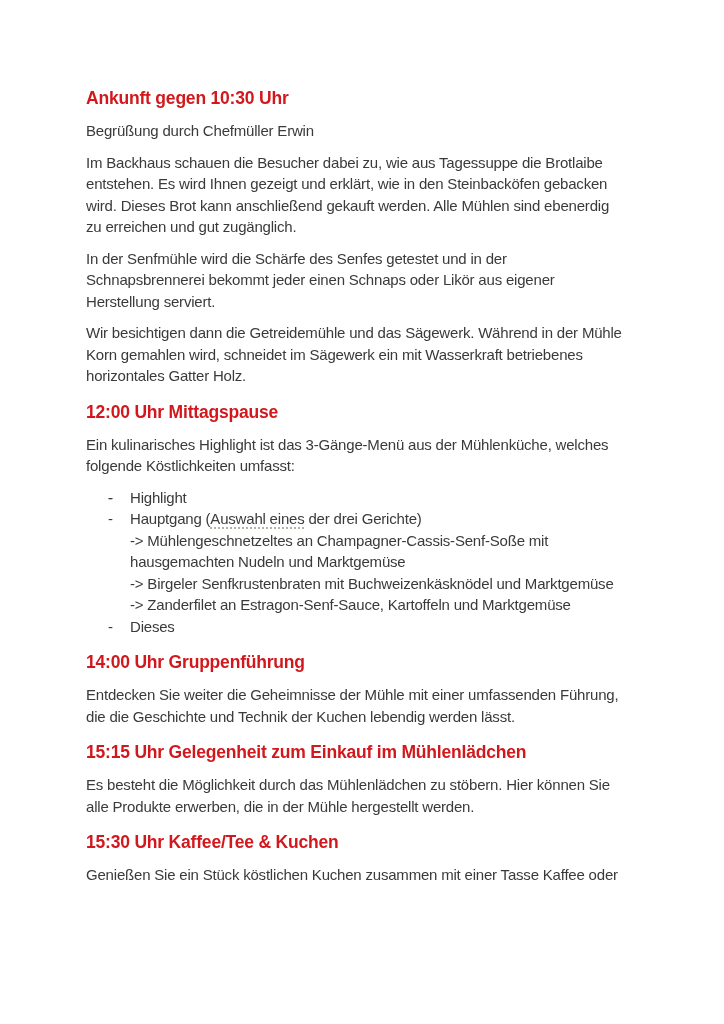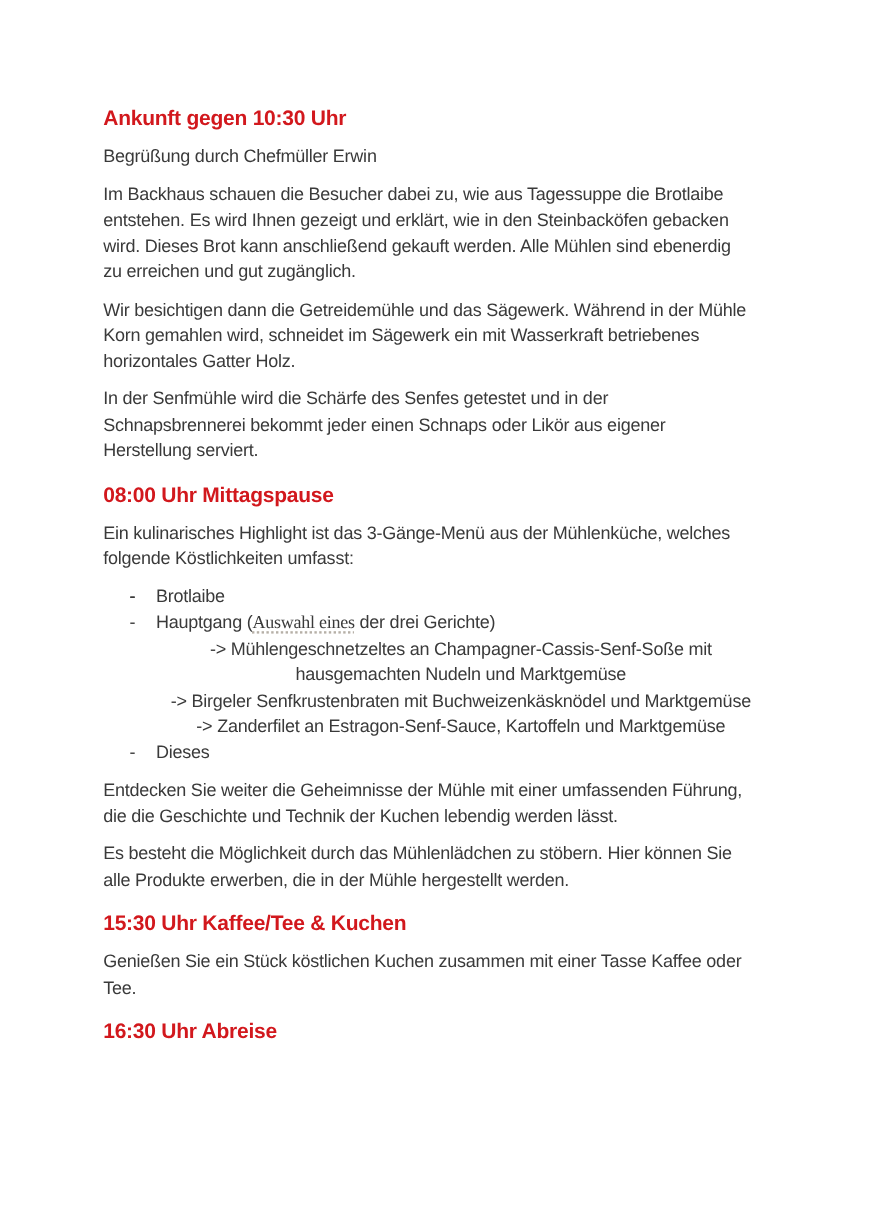--- a/index.html
+++ b/index.html
@@ -48,80 +48,80 @@
     position: relative;
     padding-left: 44px;
   }
   .menu-item .dash {
     position: absolute;
     left: 22px;
     top: 0;
   }
   .menu-options {
     padding-left: 44px;
-    text-align: center;
   }
   .grammar-underline {
     text-decoration: underline;
     text-decoration-style: dotted;
     text-decoration-color: #b6b0a7;
     text-decoration-thickness: 2px;
     text-underline-offset: 3px;
-    font-family: Liberation Serif, serif;
   }
 </style>
 </head>
 <body>
 
 <div class="page">
 
   <section>
     <h2 class="time-heading">Ankunft gegen 10:30 Uhr</h2>
     <p class="body-text">Begrüßung durch Chefmüller Erwin</p>
   </section>
 
   <section>
     <p class="body-text">Im Backhaus schauen die Besucher dabei zu, wie aus Tagessuppe die Brotlaibe entstehen. Es wird Ihnen gezeigt und erklärt, wie in den Steinbacköfen gebacken wird. Dieses Brot kann anschließend gekauft werden. Alle Mühlen sind ebenerdig zu erreichen und gut zugänglich.</p>
+    <p class="body-text">In der Senfmühle wird die Schärfe des Senfes getestet und in der Schnapsbrennerei bekommt jeder einen Schnaps oder Likör aus eigener Herstellung serviert.</p>
     <p class="body-text">Wir besichtigen dann die Getreidemühle und das Sägewerk. Während in der Mühle Korn gemahlen wird, schneidet im Sägewerk ein mit Wasserkraft betriebenes horizontales Gatter Holz.</p>
-    <p class="body-text">In der Senfmühle wird die Schärfe des Senfes getestet und in der Schnapsbrennerei bekommt jeder einen Schnaps oder Likör aus eigener Herstellung serviert.</p>
   </section>
 
   <section>
-    <h2 class="time-heading">08:00 Uhr Mittagspause</h2>
+    <h2 class="time-heading">12:00 Uhr Mittagspause</h2>
     <p class="body-text">Ein kulinarisches Highlight ist das 3-Gänge-Menü aus der Mühlenküche, welches folgende Köstlichkeiten umfasst:</p>
 
     <div class="menu-list">
       <div class="menu-item">
         <span class="dash">-</span>
       </div>
       <div class="menu-item">
         <span class="dash">-</span>
-        <span>Brotlaibe</span>
+        <span>Highlight</span>
       </div>
       <div class="menu-item">
         <span class="dash">-</span>
         <span><span>Hauptgang (</span><span class="grammar-underline">Auswahl eines</span><span> der drei Gerichte)</span></span>
       </div>
       <div class="menu-options">
         <div>-&gt; Mühlengeschnetzeltes an Champagner-Cassis-Senf-Soße mit hausgemachten Nudeln und Marktgemüse</div>
         <div>-&gt; Birgeler Senfkrustenbraten mit Buchweizenkäsknödel und Marktgemüse</div>
         <div>-&gt; Zanderfilet an Estragon-Senf-Sauce, Kartoffeln und Marktgemüse</div>
       </div>
       <div class="menu-item">
         <span class="dash">-</span>
         <span>Dieses</span>
       </div>
     </div>
   </section>
 
   <section>
+    <h2 class="time-heading">14:00 Uhr Gruppenführung</h2>
     <p class="body-text">Entdecken Sie weiter die Geheimnisse der Mühle mit einer umfassenden Führung, die die Geschichte und Technik der Kuchen lebendig werden lässt.</p>
   </section>
 
   <section>
+    <h2 class="time-heading">15:15 Uhr Gelegenheit zum Einkauf im Mühlenlädchen</h2>
     <p class="body-text">Es besteht die Möglichkeit durch das Mühlenlädchen zu stöbern. Hier können Sie alle Produkte erwerben, die in der Mühle hergestellt werden.</p>
   </section>
 
   <section>
     <h2 class="time-heading">15:30 Uhr Kaffee/Tee &amp; Kuchen</h2>
     <p class="body-text">Genießen Sie ein Stück köstlichen Kuchen zusammen mit einer Tasse Kaffee oder Tee.</p>
   </section>
 
   <section>
     <h2 class="time-heading">16:30 Uhr Abreise</h2>

